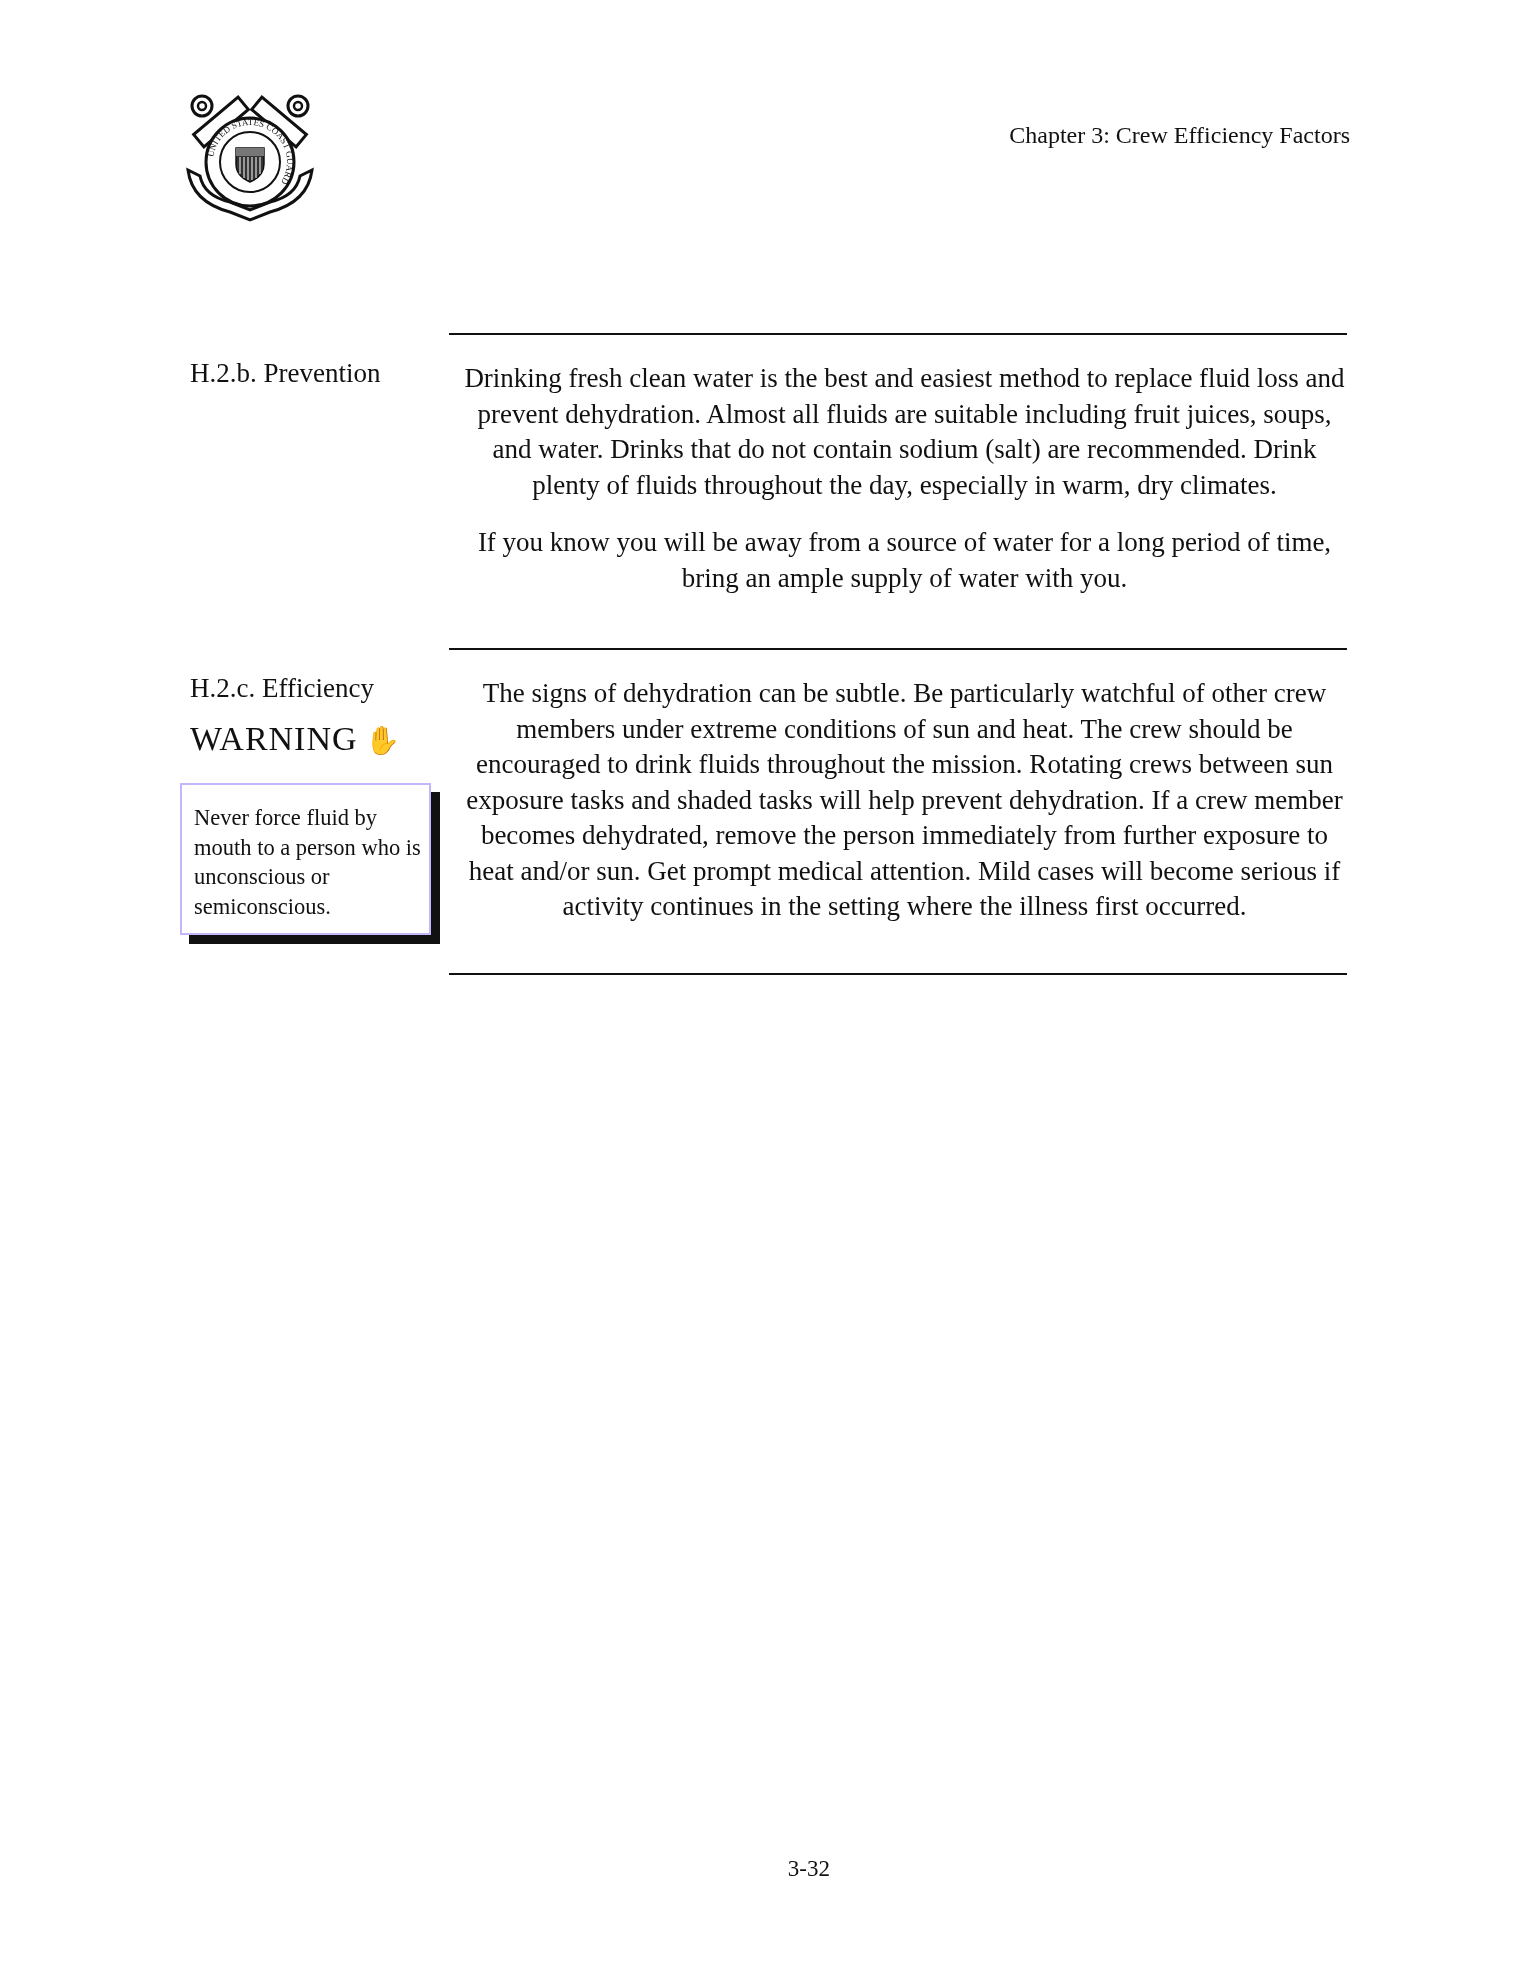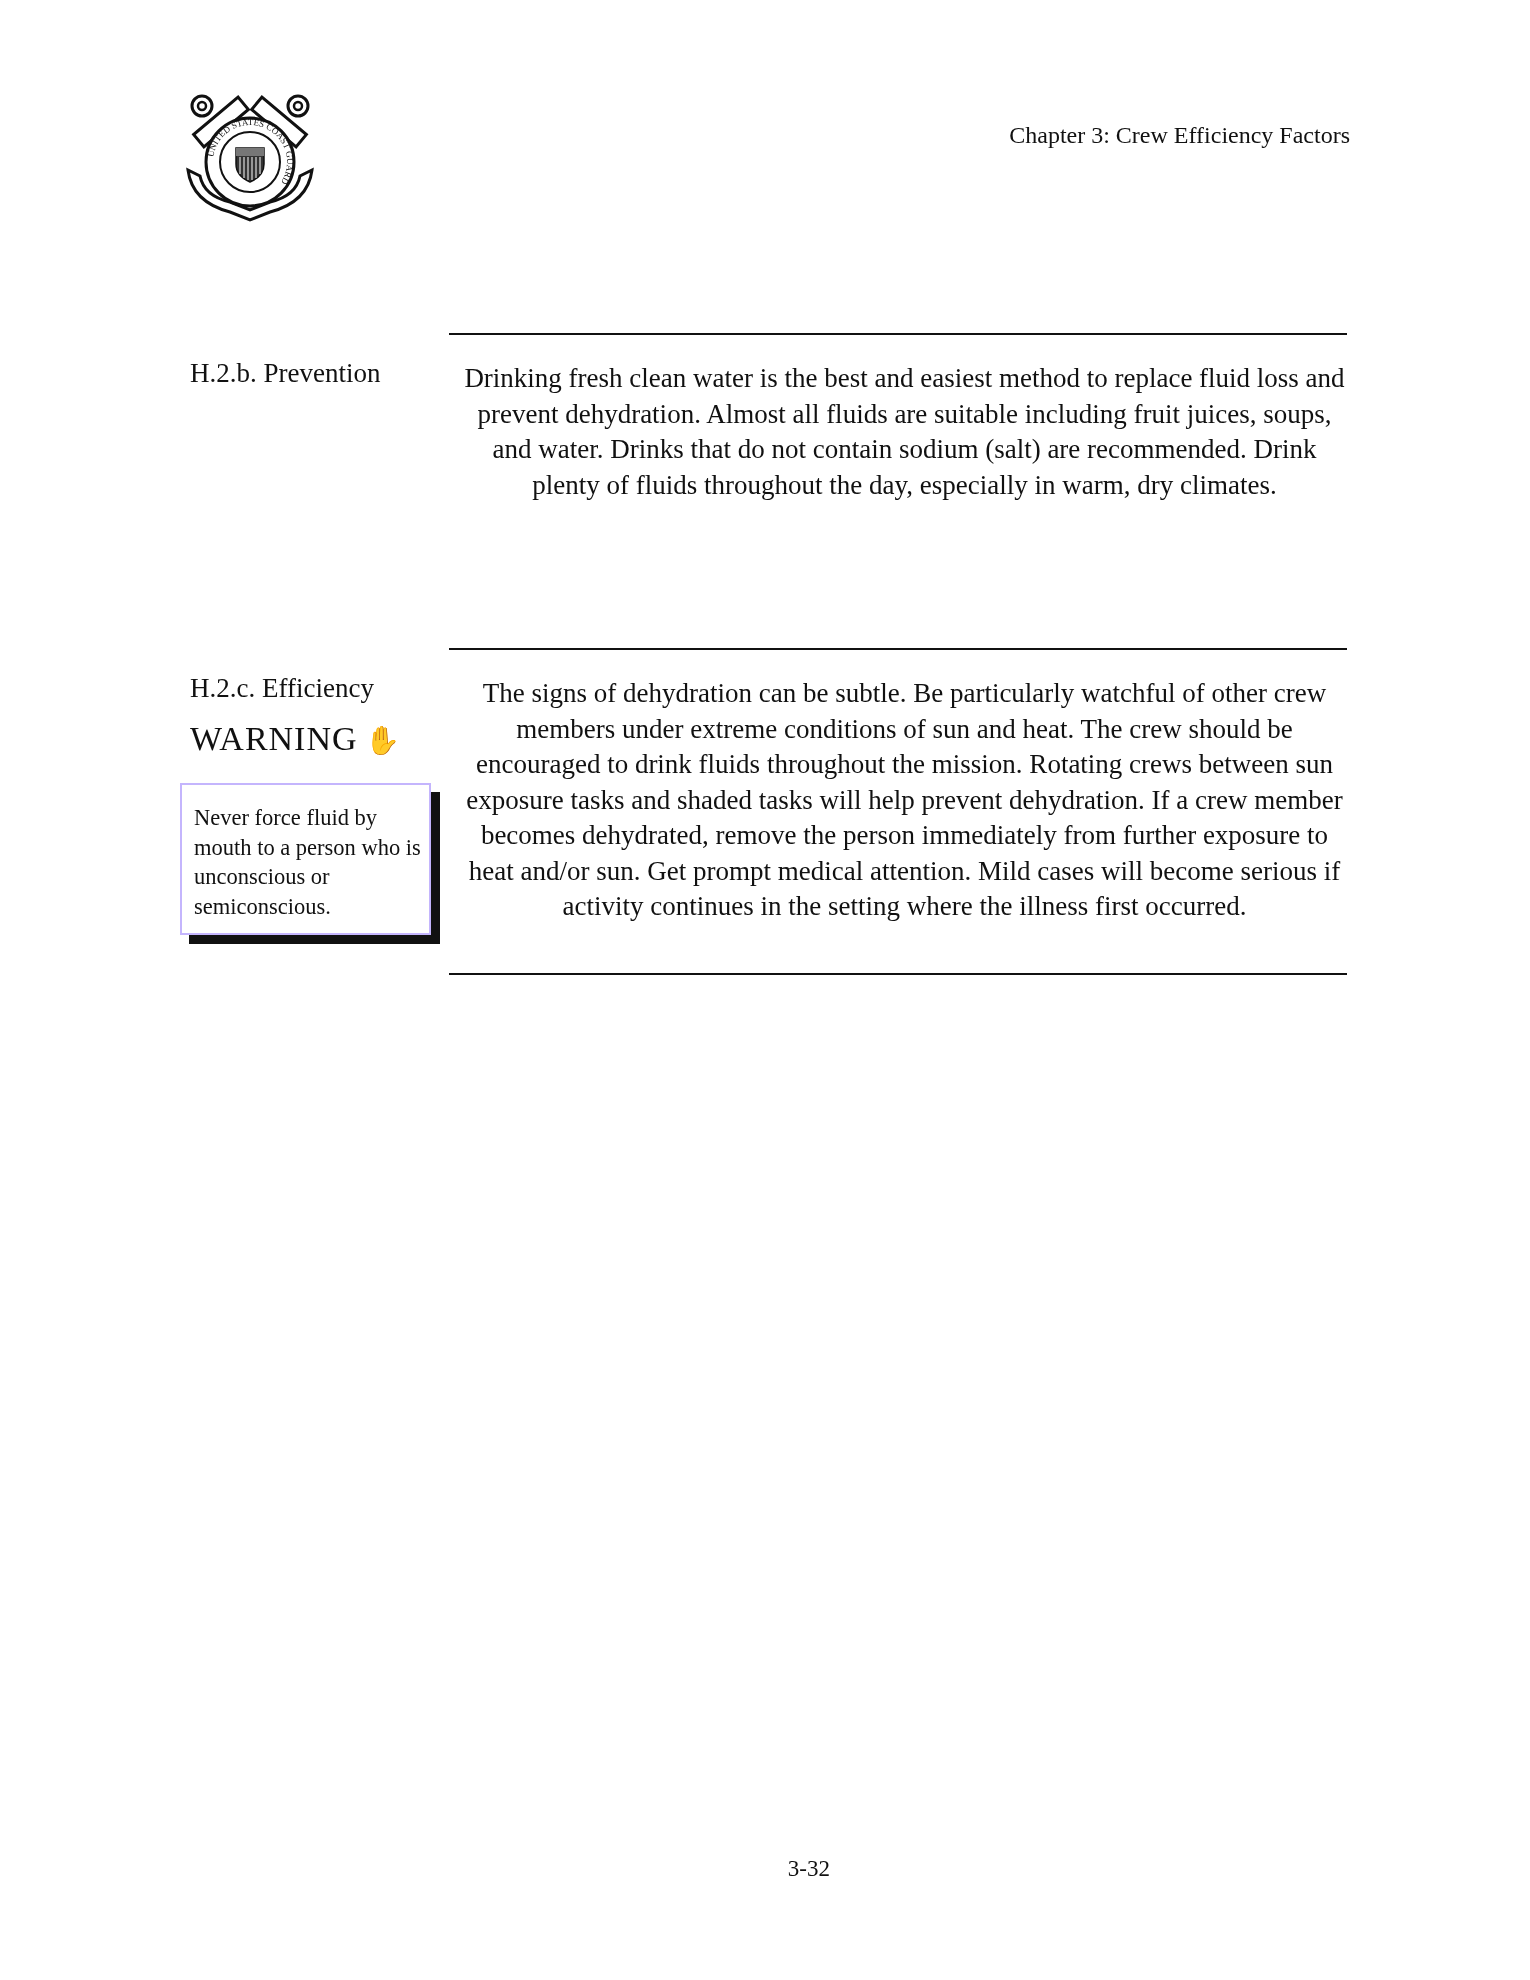--- a/index.html
+++ b/index.html
@@ -60,20 +60,21 @@
 </div>
 <div class="abs header-title">Chapter 3:  Crew Efficiency Factors</div>
 
 <div class="rule" style="top:333px;"></div>
 <div class="rule" style="top:648px;"></div>
 <div class="rule" style="top:973px;"></div>
 
 <div class="abs label" style="top:358px;">H.2.b.  Prevention</div>
 <div class="abs body-text" style="top:357px;">
   <p>Drinking fresh clean water is the best and easiest method to replace fluid loss and prevent dehydration.  Almost all fluids are suitable including fruit juices, soups, and water.  Drinks that do not contain sodium (salt) are recommended.  Drink plenty of fluids throughout the day, especially in warm, dry climates.</p>
+  <p>If you know you will be away from a source of water for a long period of time, bring an ample supply of water with you.</p>
 </div>
 
 <div class="abs label" style="top:673px;">H.2.c.  Efficiency</div>
 <div class="abs warning-title">
   <span>WARNING</span><span class="hand">✋</span>
 </div>
 <div class="abs warn-box">
   <span>Never  force fluid by mouth to a person who is unconscious or semiconscious.</span>
 </div>
 <div class="abs body-text" style="top:672px;">

